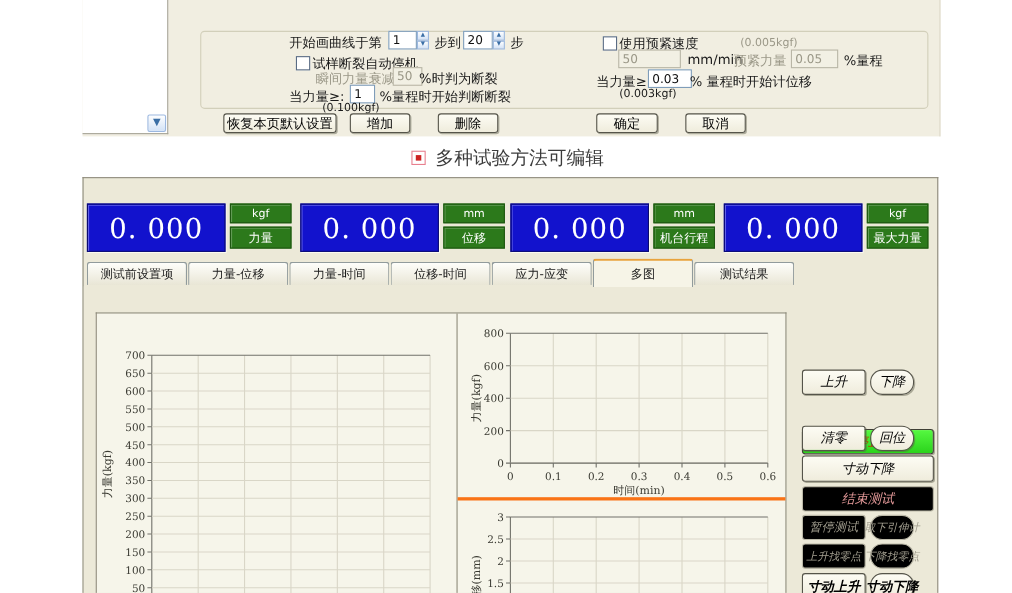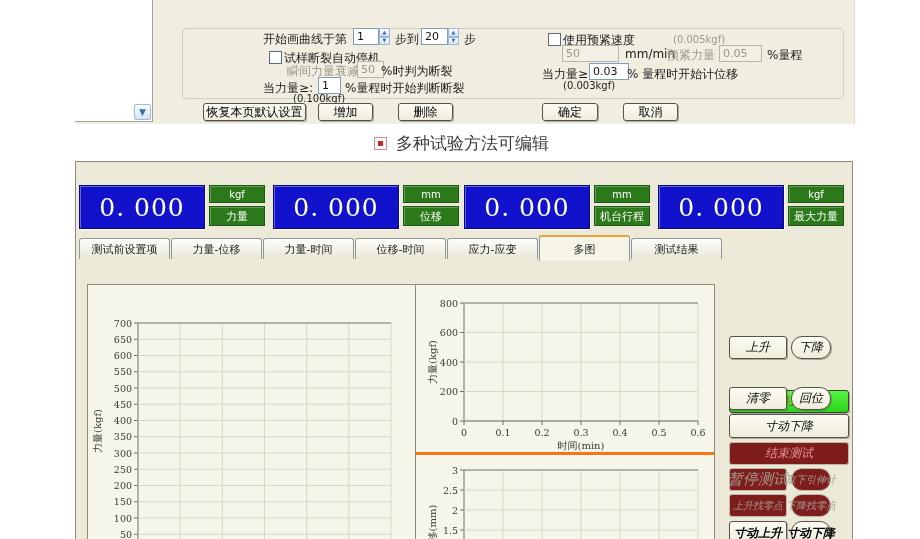--- a/index.html
+++ b/index.html
@@ -72,21 +72,21 @@
   .cell{position:absolute;overflow:hidden;}
   .cell1{left:0;top:0;width:327px;bottom:0;border-right:1px solid #8e8b7a;}
   .cell2{left:328px;top:0;width:298px;height:167px;border-bottom:3px solid #f97316;}
   .cell3{left:328px;top:168px;width:298px;bottom:0;}
 
   .side{position:absolute;left:651px;top:75px;width:126px;bottom:0;}
   .side .btn{position:absolute;height:23px;font-size:12px;font-style:italic;}
   .side .half-l{left:2px;width:58px;}
   .side .half-r{left:64px;width:40px;border-radius:11px;}
   .side .full{left:2px;width:120px;}
-  .btn.dis{background:#7f1d1d;border-color:#bcb9a8;color:#a39f90;box-shadow:none;cursor:default;}
+  .btn.dis{background:#000000;border-color:#bcb9a8;color:#a39f90;box-shadow:none;cursor:default;}
   .btn.pink{color:#e59a9a;}
   .btn.bold{font-weight:bold;}
   .btn.stop{background:linear-gradient(#55f840,#2bd31c);color:#b04400;border-color:#3f3f35;margin-top:28px;}
 </style>
 </head>
 <body>
 
 <div class="page">
 
   <section class="dialog-strip">
@@ -312,21 +312,21 @@
       </div>
 
       <div class="side">
         <button class="btn half-l" style="top:1px">上升</button>
         <button class="btn half-r" style="top:1px">下降</button>
         <button class="btn full stop" style="top:27px">停止</button>
         <button class="btn half-l" style="top:52px">清零</button>
         <button class="btn half-r" style="top:52px">回位</button>
         <button class="btn full" style="top:79px;height:24px">寸动下降</button>
         <button class="btn full dis pink" style="top:107px">结束测试</button>
-        <button class="btn half-l dis" style="top:133px;font-size:15px">暂停测试</button>
+        <button class="btn half-l dis" style="top:133px;font-size:11px">暂停测试</button>
         <button class="btn half-r dis" style="top:133px;font-size:10px">取下引伸计</button>
         <button class="btn half-l dis" style="top:159px;font-size:10px">上升找零点</button>
         <button class="btn half-r dis" style="top:159px;font-size:10px">下降找零点</button>
         <button class="btn half-l bold" style="top:186px;height:24px">寸动上升</button>
         <button class="btn half-r bold" style="top:186px;height:24px">寸动下降</button>
 
       </div>
     </div>
   </section>
 </div>

